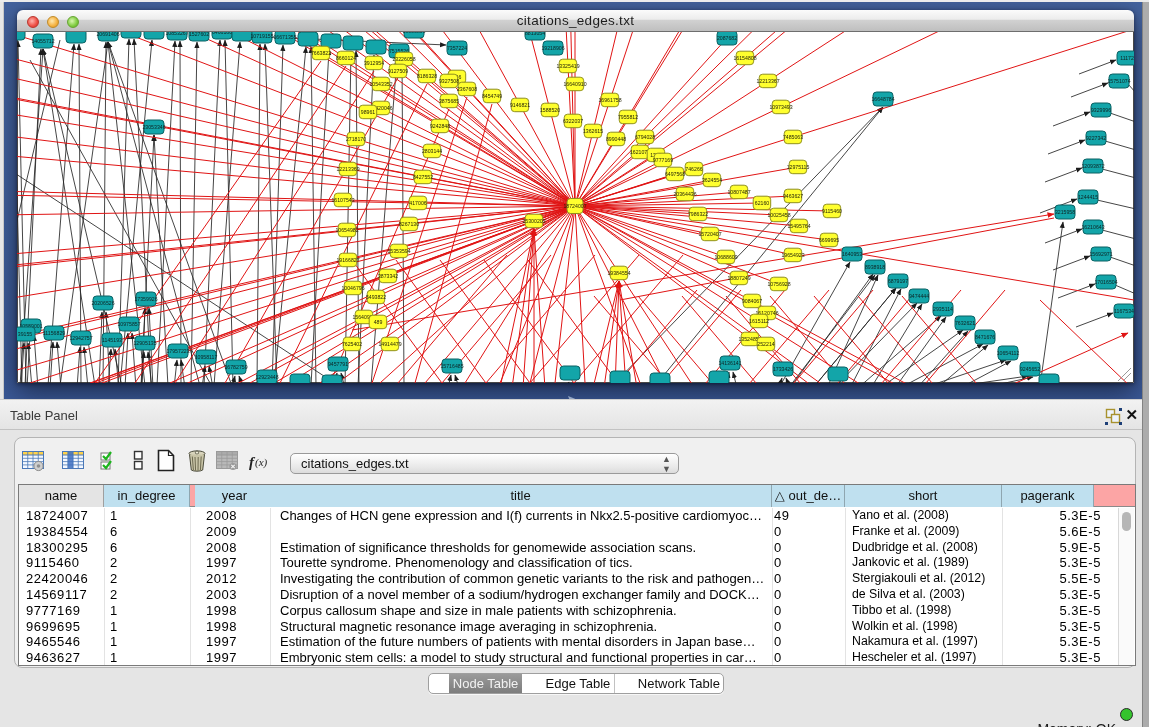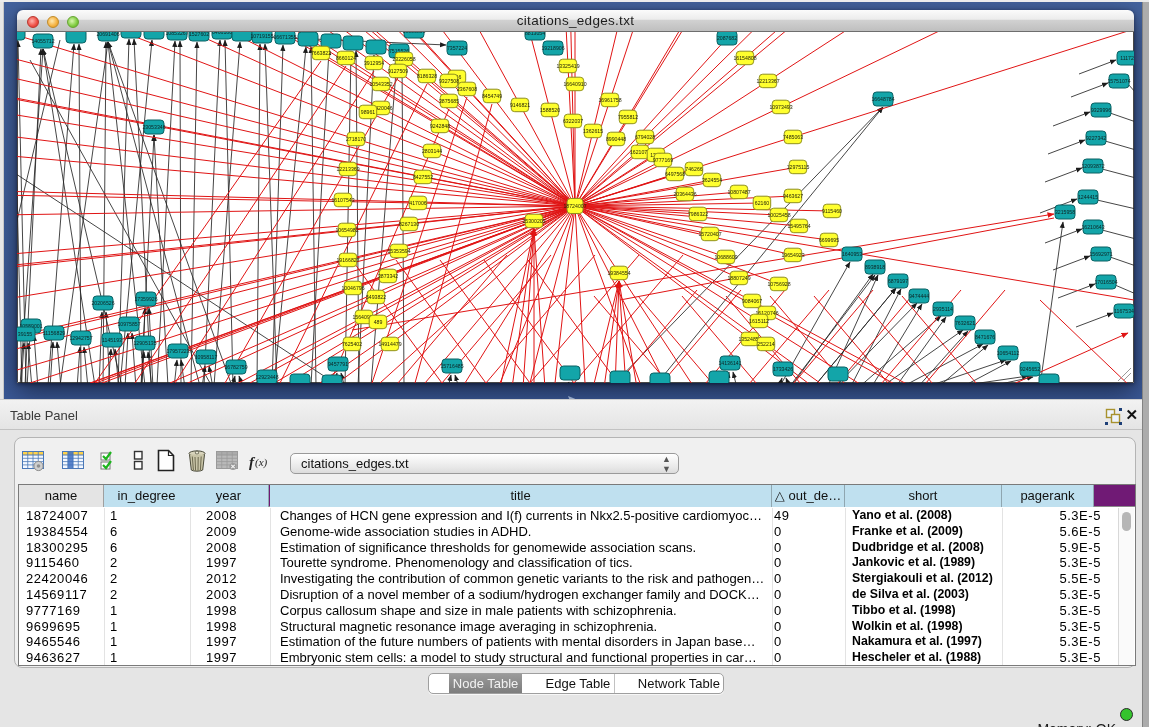--- a/index.html
+++ b/index.html
@@ -23,32 +23,32 @@
   background:#f0f0f0; border:1px solid #b4b4b4; border-radius:8px; }
 #toolbar { position:absolute; left:4px; top:10px; height:26px; width:100%; }
 .ic { position:absolute; top:0; }
 #dd { position:absolute; left:271px; top:5px; width:389px; height:21px;
   background:linear-gradient(180deg,#ffffff,#e8e8e8 70%,#dcdcdc);
   border:1px solid #9a9a9a; border-radius:5px; font-size:13px; color:#111;
   line-height:20px; padding-left:10px; }
 #dd .arr { position:absolute; right:7px; top:0; height:100%; font-size:9px; color:#555; line-height:10px; }
 #tablewrap { position:absolute; left:3px; top:46px; width:1118px; height:182px;
   border:1px solid #7a7a7a; background:#fff; overflow:hidden; }
-#thead { position:absolute; left:0; top:0; width:100%; height:22px; background:#701a75; border-bottom:1px solid #8a8a8a; }
+#thead { position:absolute; left:0; top:0; width:100%; height:22px; background:#fca5a5; border-bottom:1px solid #8a8a8a; }
 .th { position:absolute; top:0; height:22px; font-size:13px; color:#111; text-align:center;
   line-height:22px; background:#bfe0ef; border-right:1px solid #8fa6b0; }
 #tbody { position:absolute; left:0; top:23px; width:100%; }
 .tr { position:relative; width:100%; height:15.8px; font-size:13px; letter-spacing:0.55px; color:#000; white-space:nowrap; }
 .tr div { position:absolute; top:0; line-height:15.8px; overflow:hidden; }
 .c0 { left:7px;  width:78px; }
 .c1 { left:91px; width:80px; }
 .c2 { left:187px;width:75px; }
 .c3 { left:261px;width:494px; font-size:13px; letter-spacing:0; }
 .c4 { left:755px;width:66px; }
-.c5 { left:833px;width:160px; font-size:12.3px; letter-spacing:0;font-weight:bold; }
+.c5 { left:833px;width:160px; font-size:12.3px; letter-spacing:0; }
 .c6 { left:990px;width:92px;text-align:right; }
 #vscroll { position:absolute; right:1px; top:23px; width:16px; height:158px;
   background:#fafafa; border-left:1px solid #d8d8d8; }
 #vthumb { position:absolute; left:2.5px; top:4px; width:9px; height:19px; background:#b6b6b6; border-radius:5px; }
 #tabs { position:absolute; left:428px; top:274px; width:296px; height:21px;
   border:1px solid #9f9f9f; border-radius:5px; background:#fff; display:flex;
   font-size:13px; overflow:hidden; box-shadow:0 1px 0 rgba(255,255,255,0.7); }
 .tab { height:100%; text-align:center; line-height:20px; color:#111;margin-left:20px; }
 #tab1 { width:92px; background:linear-gradient(180deg,#9a9a9a,#7d7d7d); color:#f2f2f2; }
 #tab2 { width:91px; border-right:1px solid #c2c2c2; }
@@ -765,41 +765,40 @@
       <div class="ic" style="left:228px;top:3px"><svg width="28" height="22" viewBox="0 0 28 22">
             <text x="2" y="16" font-family="Liberation Serif, serif" font-style="italic" font-weight="bold" font-size="15" fill="#222">f</text>
             <text x="8" y="15" font-family="Liberation Serif, serif" font-style="italic" font-size="11" fill="#222">(x)</text>
           </svg></div>
       <div id="dd">citations_edges.txt<span class="arr">▲<br>▼</span></div>
     </div>
     <div id="tablewrap">
       <div id="thead">
         <div class="th" style="left:0;width:85px;background:#e4e4e4;border-right:1px solid #9f9f9f;">name</div>
         <div class="th" style="left:85px;width:86px;">in_degree</div>
-        <div class="th" style="left:170px;width:80px;">year</div>
+        <div class="th" style="left:176px;width:80px;">year</div>
         <div class="th" style="left:251px;width:502px;">title</div>
         <div class="th" style="left:753px;width:73px;">△ out_de…</div>
         <div class="th" style="left:826px;width:157px;">short</div>
         <div class="th" style="left:983px;width:92px;">pagerank</div>
       </div>
       <div id="tbody">
           <div class="tr">
             <div class="c0">18724007</div>
             <div class="c1">1</div>
             <div class="c2">2008</div>
             <div class="c3">Changes of HCN gene expression and I(f) currents in Nkx2.5-positive cardiomyoc…</div>
             <div class="c4">49</div>
             <div class="c5">Yano et al. (2008)</div>
             <div class="c6">5.3E-5</div>
           </div>
           <div class="tr">
             <div class="c0">19384554</div>
             <div class="c1">6</div>
             <div class="c2">2009</div>
-            <div class="c3">Genome-wide association studies in ADHD.</div>
             <div class="c4">0</div>
             <div class="c5">Franke et al. (2009)</div>
             <div class="c6">5.6E-5</div>
           </div>
           <div class="tr">
             <div class="c0">18300295</div>
             <div class="c1">6</div>
             <div class="c2">2008</div>
             <div class="c3">Estimation of significance thresholds for genomewide association scans.</div>
             <div class="c4">0</div>
@@ -859,21 +858,21 @@
             <div class="c4">0</div>
             <div class="c5">Nakamura et al. (1997)</div>
             <div class="c6">5.3E-5</div>
           </div>
           <div class="tr">
             <div class="c0">9463627</div>
             <div class="c1">1</div>
             <div class="c2">1997</div>
             <div class="c3">Embryonic stem cells: a model to study structural and functional properties in car…</div>
             <div class="c4">0</div>
-            <div class="c5">Hescheler et al. (1988)</div>
+            <div class="c5">Hescheler et al. (1997)</div>
             <div class="c6">5.3E-5</div>
           </div>
         </div>
       <div style="position:absolute;left:85px;top:23px;width:1px;height:158px;background:#e3e3e3"></div>
       <div style="position:absolute;left:171px;top:23px;width:1px;height:158px;background:#e3e3e3"></div>
       <div style="position:absolute;left:251px;top:23px;width:1px;height:158px;background:#e3e3e3"></div>
       <div style="position:absolute;left:753px;top:23px;width:1px;height:158px;background:#e3e3e3"></div>
       <div style="position:absolute;left:826px;top:23px;width:1px;height:158px;background:#e3e3e3"></div>
       <div style="position:absolute;left:983px;top:23px;width:1px;height:158px;background:#e3e3e3"></div>
       <div id="vscroll">

